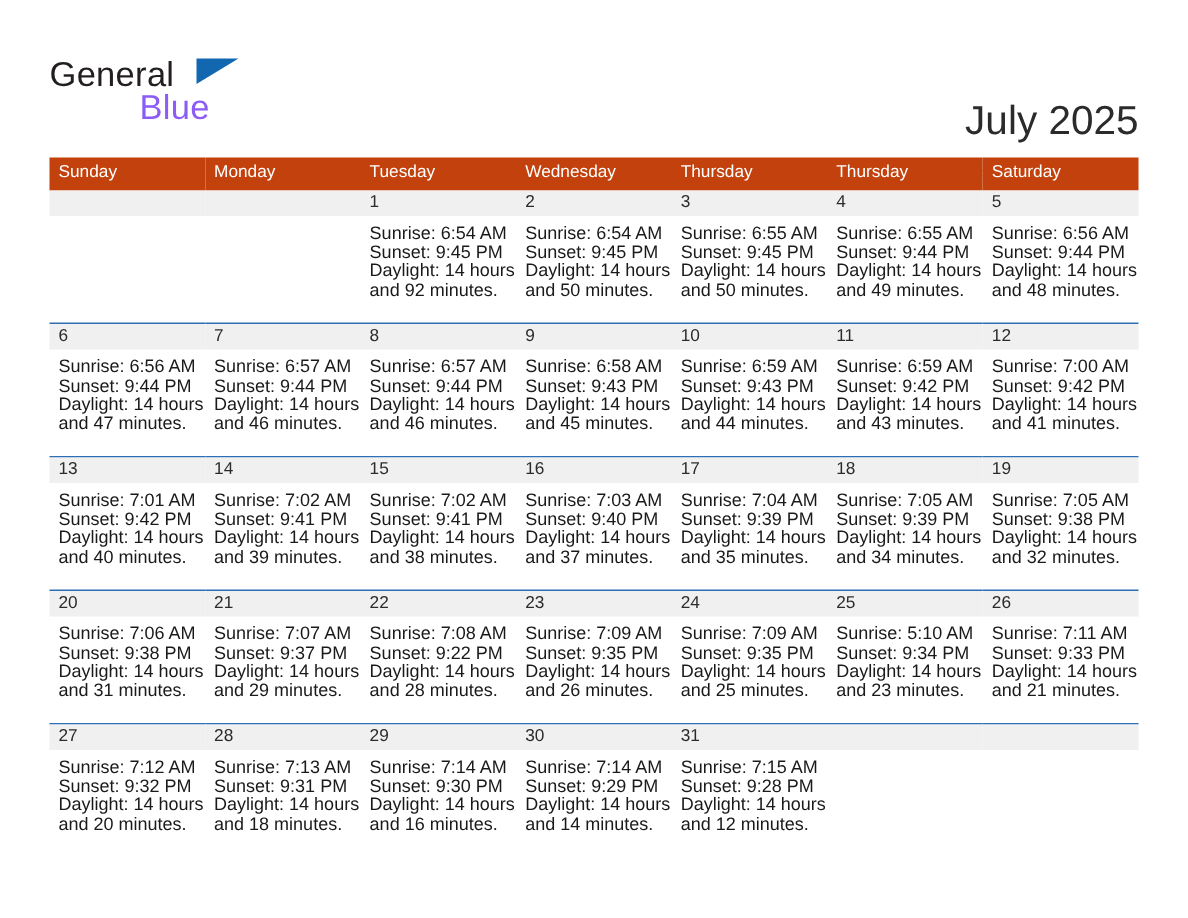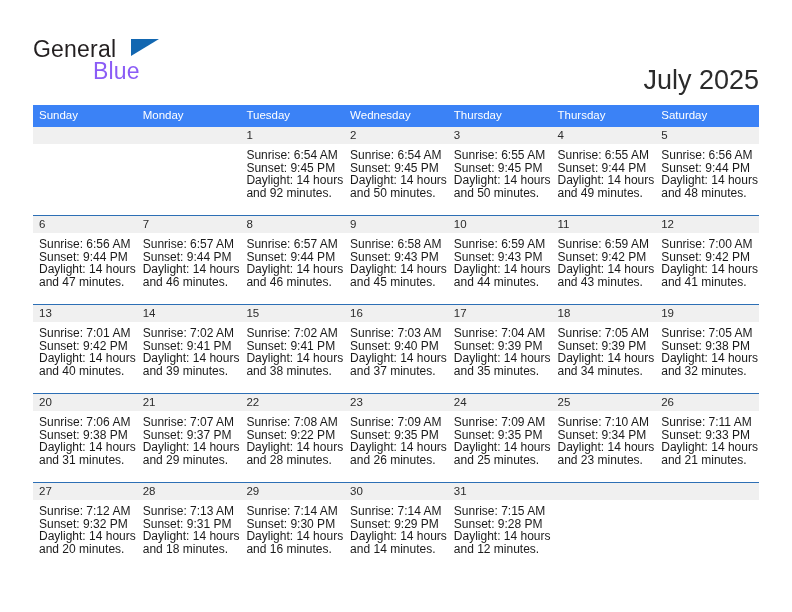--- a/index.html
+++ b/index.html
@@ -90,21 +90,21 @@
     left: 33px;
     top: 105px;
     width: 726px;
   }
   .cal-table {
     width: 726px;
     border-collapse: collapse;
     table-layout: fixed;
   }
   .cal-table th {
-    background: #3b82f6;
+    background: #c2410c;
     color: #ffffff;
     font-size: 11.5px;
     font-weight: normal;
     text-align: left;
     padding: 4px 0 5px 6px;
     height: 13px;
     line-height: 13px;
   }
   .week-row > td {
     vertical-align: top;
@@ -452,21 +452,21 @@
                   <div>Sunset: 9:35 PM</div>
                   <div>Daylight: 14 hours</div>
                   <div>and 25 minutes.</div>
                 </div>
               </div>
             </td>
             <td>
               <div class="cell-inner">
                 <div class="daynum">25</div>
                 <div class="details">
-                  <div>Sunrise: 7:10 AM</div>
+                  <div>Sunrise: 5:10 AM</div>
                   <div>Sunset: 9:34 PM</div>
                   <div>Daylight: 14 hours</div>
                   <div>and 23 minutes.</div>
                 </div>
               </div>
             </td>
             <td>
               <div class="cell-inner">
                 <div class="daynum">26</div>
                 <div class="details">

